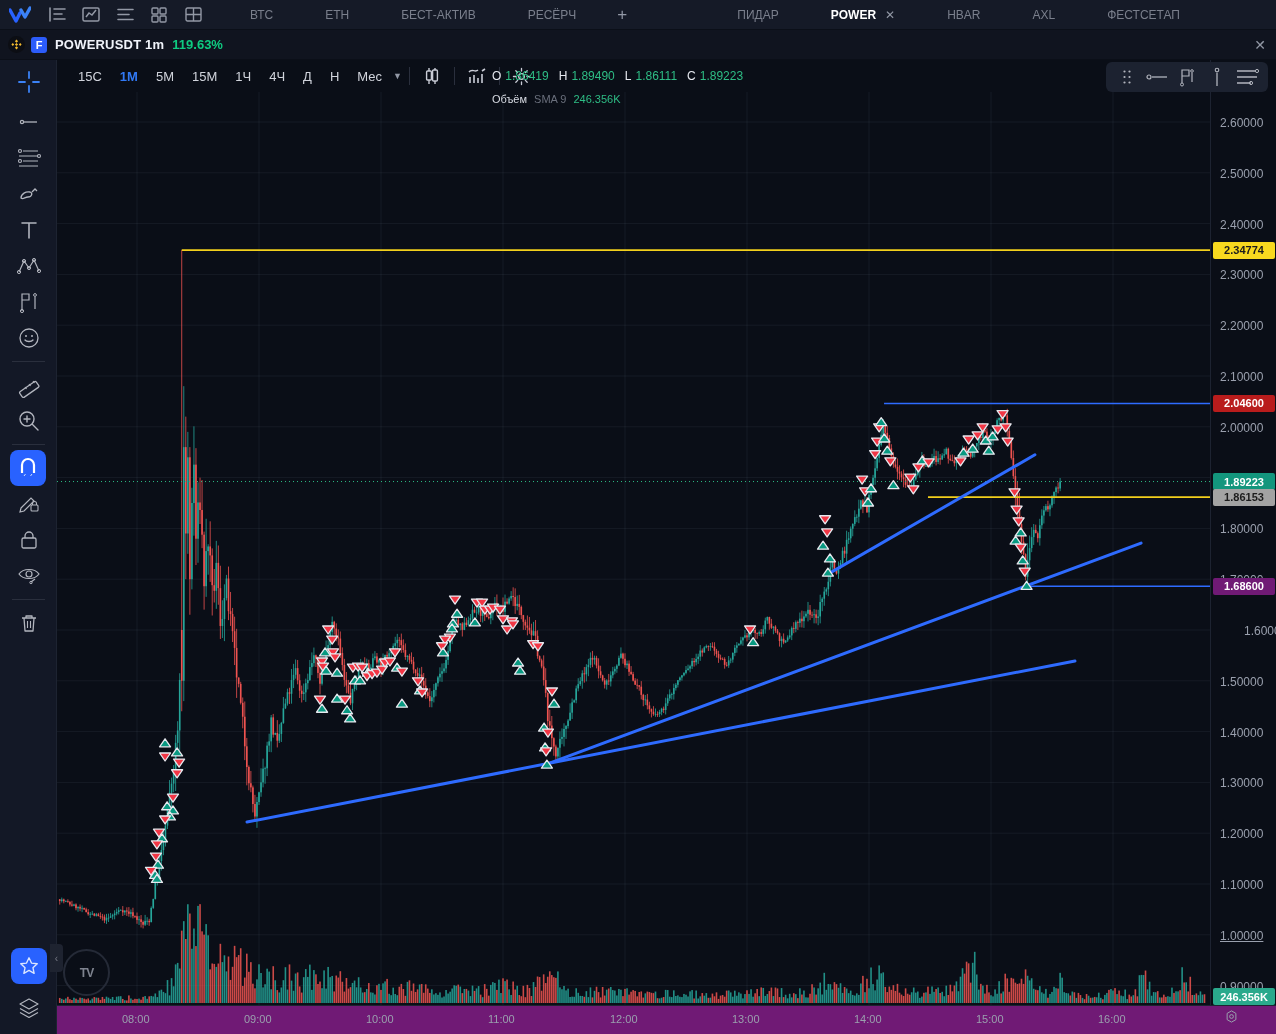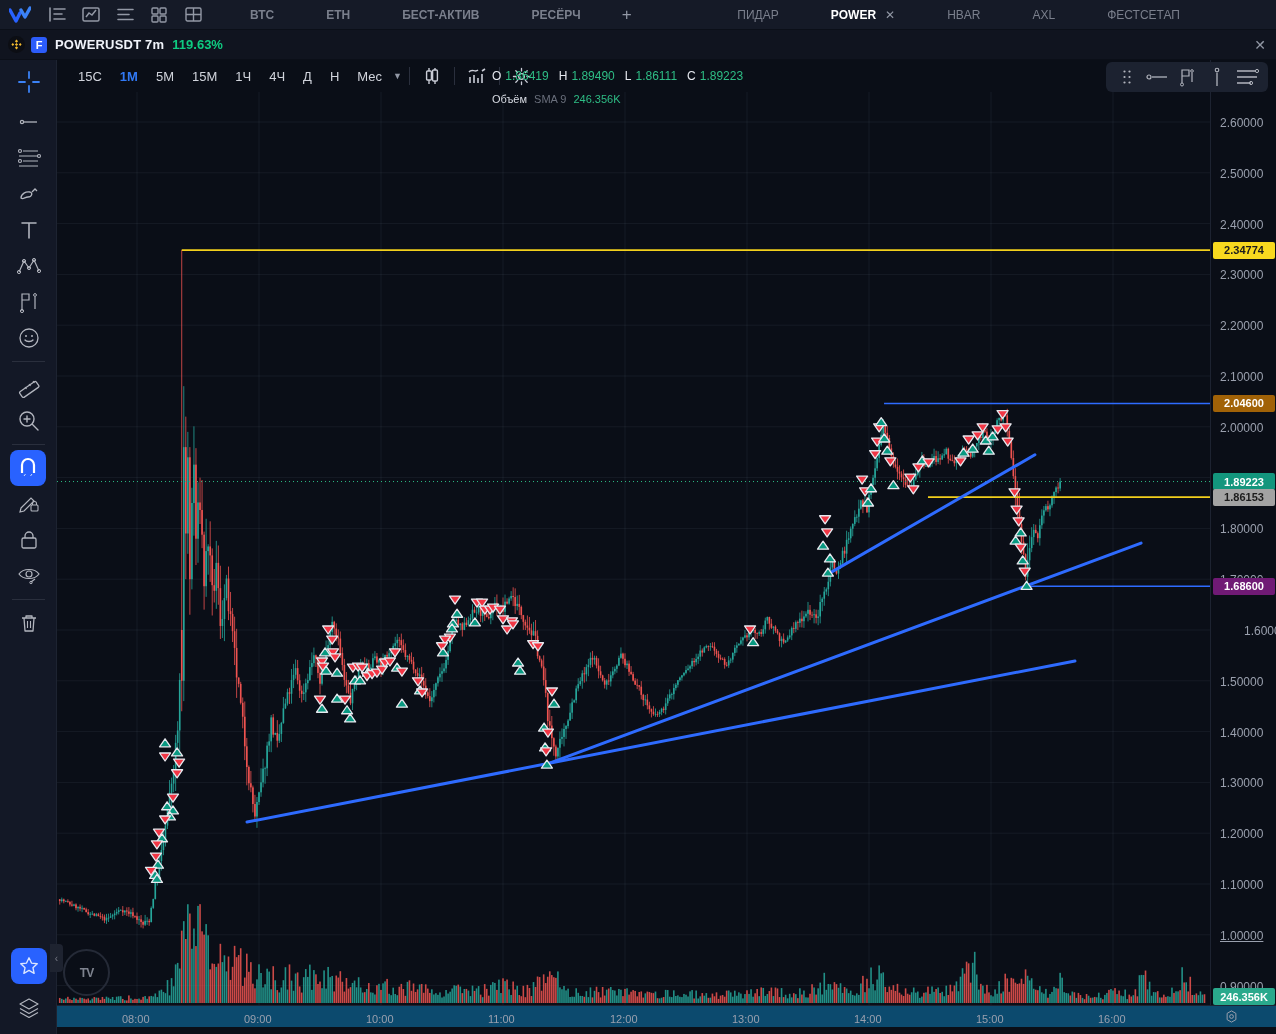--- a/index.html
+++ b/index.html
@@ -4,21 +4,21 @@
 <style>
   * { margin:0; padding:0; box-sizing:border-box; }
   body { background:#000; font-family:"Liberation Sans", sans-serif; }
   .app { position:relative; width:1276px; height:1034px; background:#0a0e17; overflow:hidden; color:#d1d4dc; }
 
   
   .topbar { position:absolute; left:0; top:0; width:1276px; height:30px; background:#151a27; border-bottom:1px solid #0b0f18; display:flex; align-items:center; }
   .logo { width:40px; display:flex; justify-content:center; align-items:center; }
   .hicon { width:34px; height:30px; display:flex; align-items:center; justify-content:center; color:#9298a5; cursor:pointer; }
   .hicon svg { display:block; }
-  .tabs-left { display:flex; margin-left:14px;font-weight:bold; }
+  .tabs-left { display:flex; margin-left:14px; }
   .tab { padding:0 26px; font-size:12px; color:#7a7f8c; height:30px; display:flex; align-items:center; cursor:pointer; white-space:nowrap; }
   .tab.active { color:#ffffff; font-weight:bold; }
   .tabs-right { display:flex; position:absolute; right:70px; top:0; height:30px; }
   .tab .x { margin-left:9px; color:#9298a5; font-size:12px; font-weight:normal; }
   .addtab { width:40px; height:30px; display:flex; align-items:center; justify-content:center; color:#9298a5; font-size:17px; cursor:pointer; }
 
   
   .symbolbar { position:absolute; left:0; top:30px; width:1276px; height:30px; background:#10141f; border-bottom:1px solid #0b0f18; display:flex; align-items:center; }
   .bnb { width:17px; height:17px; margin-left:8px; border-radius:50%; background:#0c0e14; display:flex; align-items:center; justify-content:center; }
   .fbadge { width:16px; height:16px; margin-left:6px; border-radius:3px; background:#2c5cfa; color:#fff; font-size:11px; font-weight:bold; display:flex; align-items:center; justify-content:center; }
@@ -54,21 +54,21 @@
   .legend2 .t3 { color:#2ebd85; }
 
   
   .floatpanel { position:absolute; right:8px; top:62px; height:30px; background:#1c2230; border-radius:6px; display:flex; align-items:center; padding:0 6px; z-index:6; }
   .fpicon { width:30px; height:28px; display:flex; align-items:center; justify-content:center; color:#b2b5be; cursor:pointer; }
 
   
   .price-axis { position:absolute; left:1210px; top:60px; width:66px; height:945px; border-left:1px solid #1d2331; z-index:4; }
   .ptick { position:absolute; left:9px; font-size:12px; color:#9aa0ae; }
   .chip { position:absolute; left:2px; width:62px; height:17px; border-radius:2px; font-size:11px; font-weight:bold; display:flex; align-items:center; justify-content:center; z-index:5; }
-  .time-axis { position:absolute; left:57px; top:1005px; width:1219px; height:22px; border-top:1px solid #1d2331; background:#0c4a6e; z-index:4; }
+  .time-axis { position:absolute; left:57px; top:1005px; width:1219px; height:30px; border-top:1px solid #1d2331; background:#701a75; z-index:4; }
   .ttick { position:absolute; top:7px; font-size:11px; color:#9aa0ae; }
   .axis-gear { position:absolute; left:1224px; top:1009px; color:#9aa0ae; z-index:6; }
 
   
   #chart { position:absolute; left:57px; top:92px; z-index:1; }
   .watermark { position:absolute; left:63px; top:949px; width:47px; height:47px; border:2px solid #282e3b; border-radius:50%; display:flex; align-items:center; justify-content:center; color:#8b909c; font-weight:bold; font-size:12px; letter-spacing:-1px; z-index:2; opacity:.9; }
 </style>
 </head>
 <body>
 
@@ -127,21 +127,21 @@
     <div class="addtab">+</div>
   </div>
 
   <div class="symbolbar">
     <div class="bnb">
       <svg width="11" height="11" viewBox="0 0 11 11">
           <path d="M5.5 0.6 L7.1 2.2 5.5 3.8 3.9 2.2Z M1.8 4.0 L3.2 5.5 1.8 7.0 0.4 5.5Z M9.2 4.0 L10.6 5.5 9.2 7.0 7.8 5.5Z M5.5 3.9 L7.1 5.5 5.5 7.1 3.9 5.5Z M5.5 7.2 L7.1 8.8 5.5 10.4 3.9 8.8Z" fill="#f3ba2f"></path>
         </svg>
     </div>
     <div class="fbadge">F</div>
-    <div class="symname">POWERUSDT 7m</div>
+    <div class="symname">POWERUSDT 1m</div>
     <div class="sympct">119.63%</div>
     <div class="symclose">✕</div>
   </div>
 
   <div class="sidebar">
     <div class="stool first">
         <svg width="24" height="24" viewBox="0 0 24 24">
           <path d="M12 2v6M12 16v6M2 12h6M16 12h6" stroke="currentColor" stroke-width="1.8" fill="none" stroke-linecap="round"></path>
         </svg>
       </div>
@@ -2094,21 +2094,21 @@
       <div class="ptick" style="top: 513.2px;">1.70000</div>
       <div class="ptick" style="top: 564px; margin-left: 24px;">1.60000</div>
       <div class="ptick" style="top: 614.8px;">1.50000</div>
       <div class="ptick" style="top: 665.6px;">1.40000</div>
       <div class="ptick" style="top: 716.4px;">1.30000</div>
       <div class="ptick" style="top: 767.2px;">1.20000</div>
       <div class="ptick" style="top: 818px;">1.10000</div>
       <div class="ptick" style="top: 868.8px; text-decoration: underline;">1.00000</div>
       <div class="ptick" style="top: 919.6px;">0.90000</div>
       <div class="chip" style="background: rgb(248, 217, 31); color: rgb(28, 28, 28); top: 181.648px;">2.34774</div>
-      <div class="chip" style="background: #a16207; color: rgb(255, 255, 255); top: 334.932px;">2.04600</div>
+      <div class="chip" style="background: #b91c1c; color: rgb(255, 255, 255); top: 334.932px;">2.04600</div>
       <div class="chip" style="background: rgb(19, 150, 125); color: rgb(255, 255, 255); top: 413.047px;">1.89223</div>
       <div class="chip" style="background: #a3a3a3; color: rgb(28, 28, 28); top: 428.643px;">1.86153</div>
       <div class="chip" style="background: #701a75; color: rgb(255, 255, 255); top: 517.812px;">1.68600</div>
       <div class="chip" style="background: rgb(42, 169, 140); color: rgb(255, 255, 255); top: 928px;">246.356K</div>
     </div>
   <div class="time-axis">
       <div class="ttick" style="left: 65px;">08:00</div>
       <div class="ttick" style="left: 187px;">09:00</div>
       <div class="ttick" style="left: 309px;">10:00</div>
       <div class="ttick" style="left: 431px;">11:00</div>

